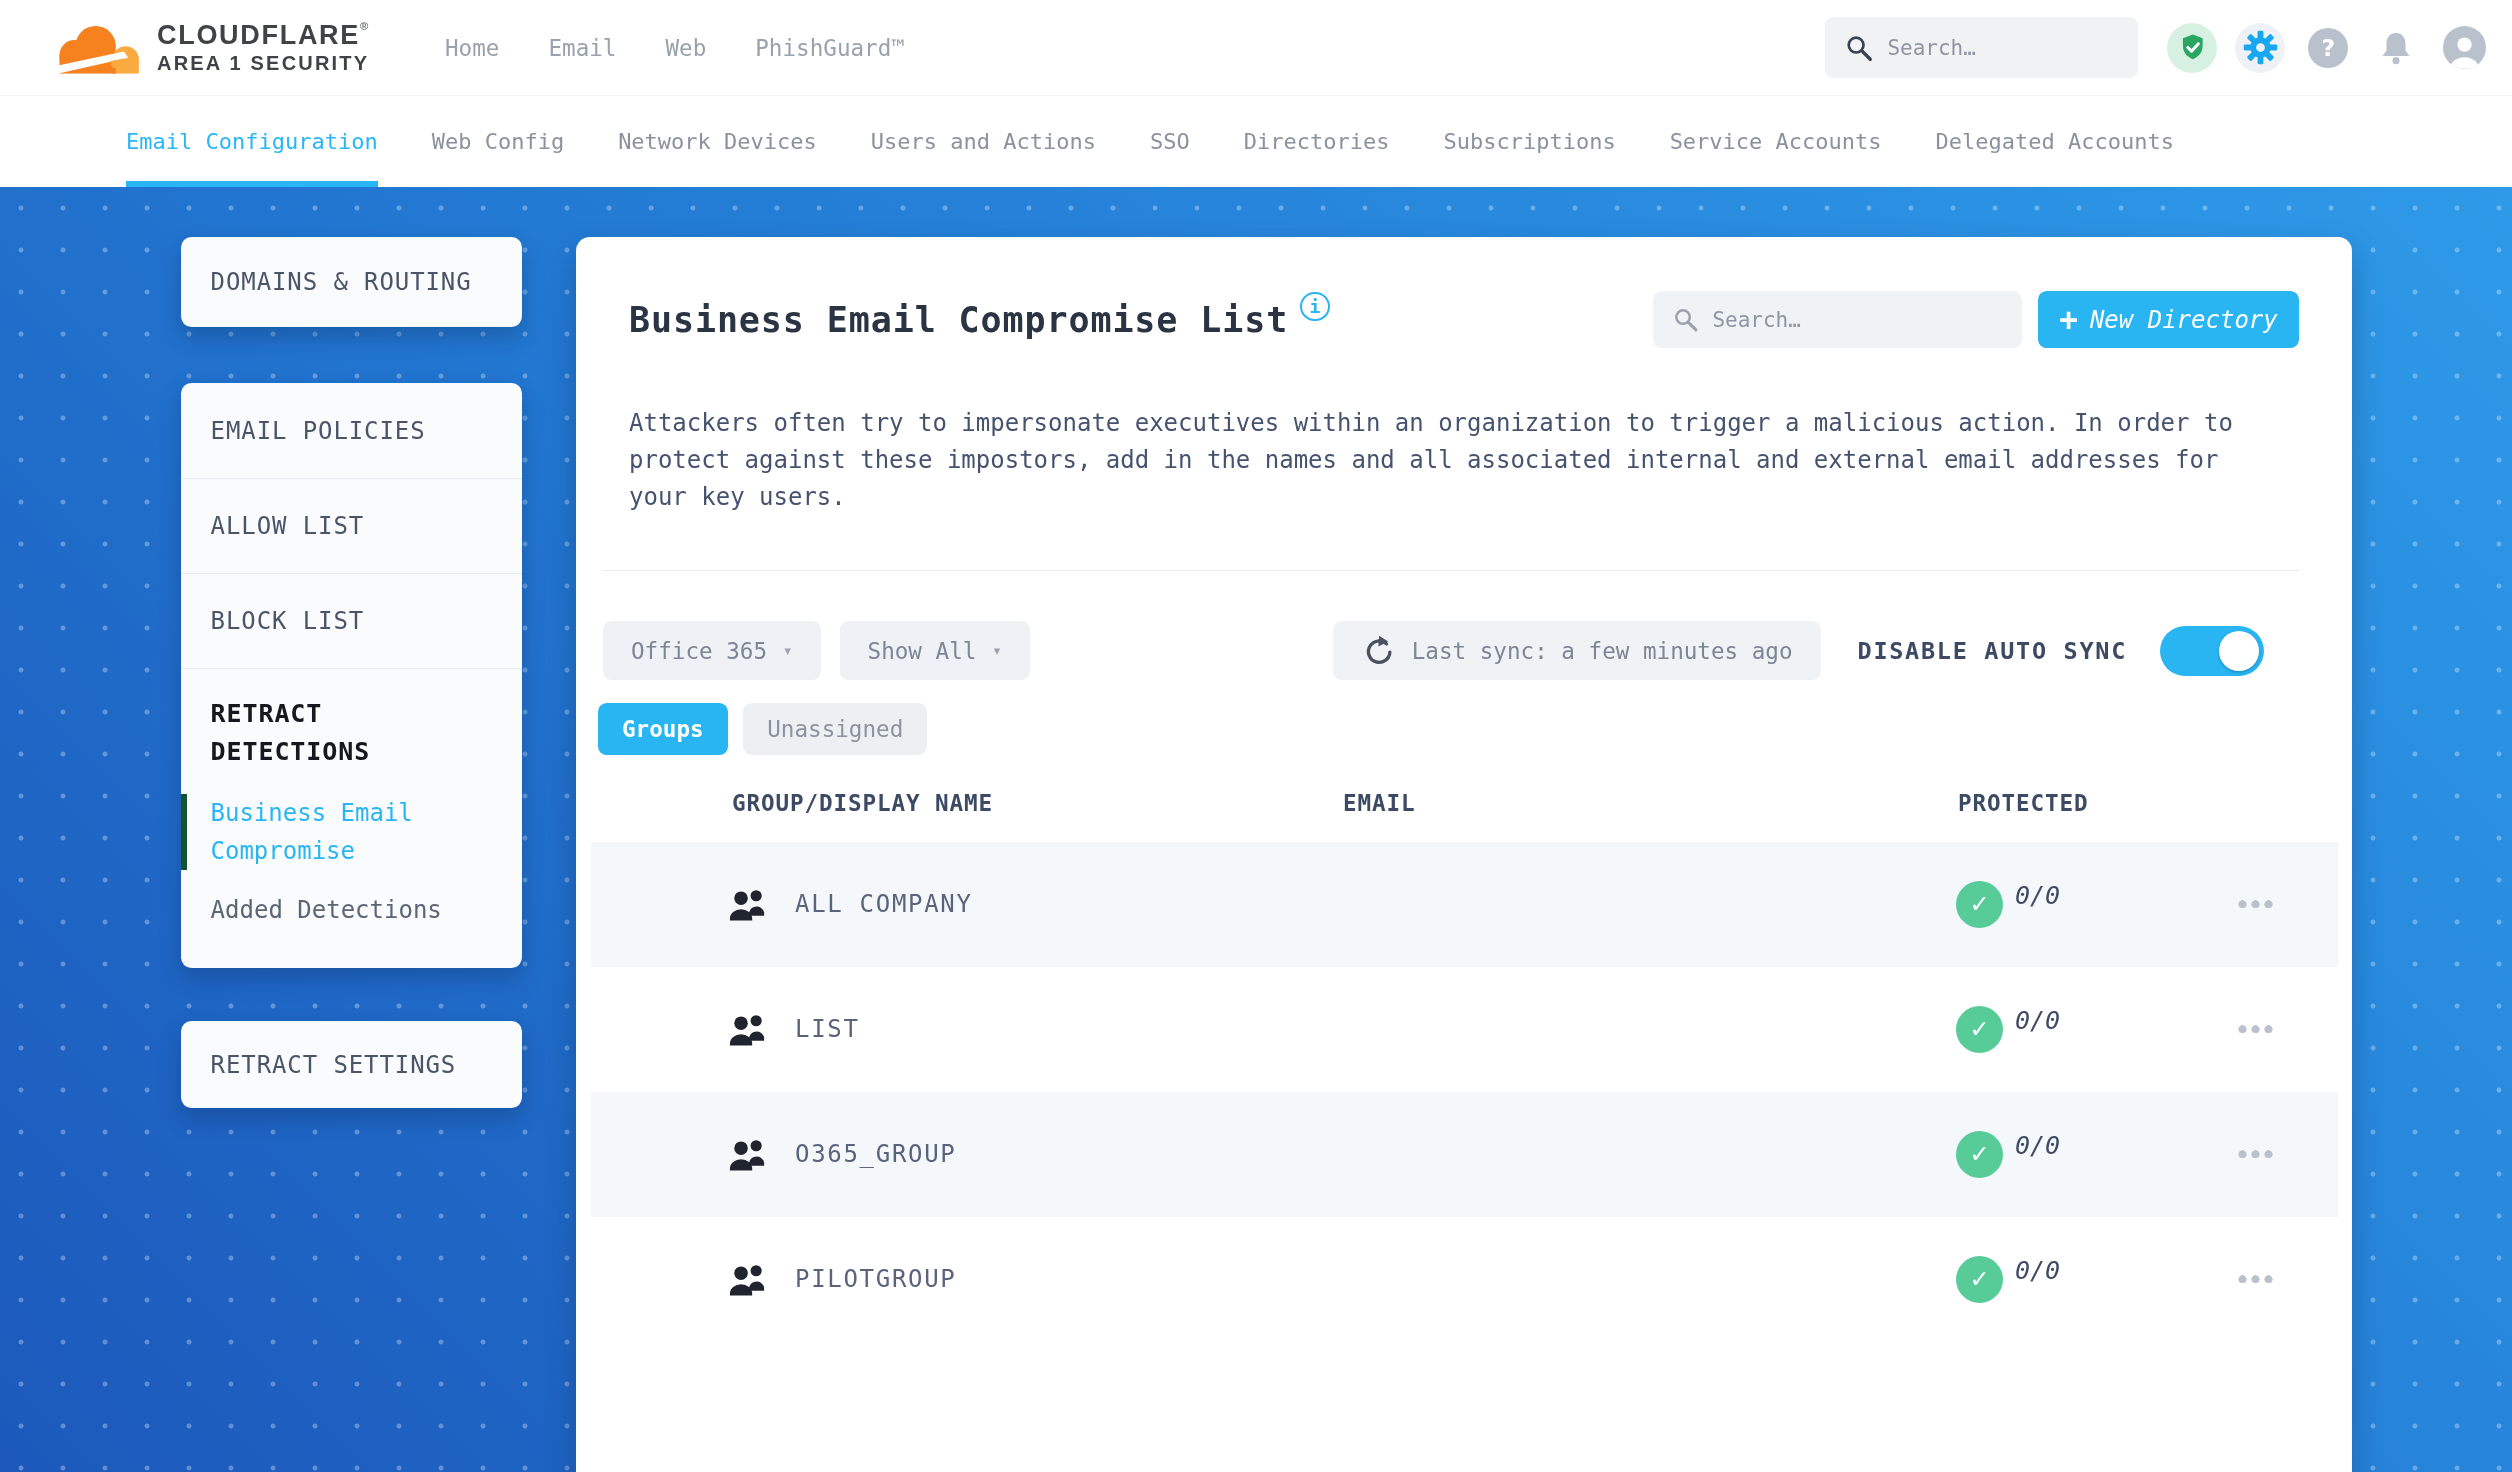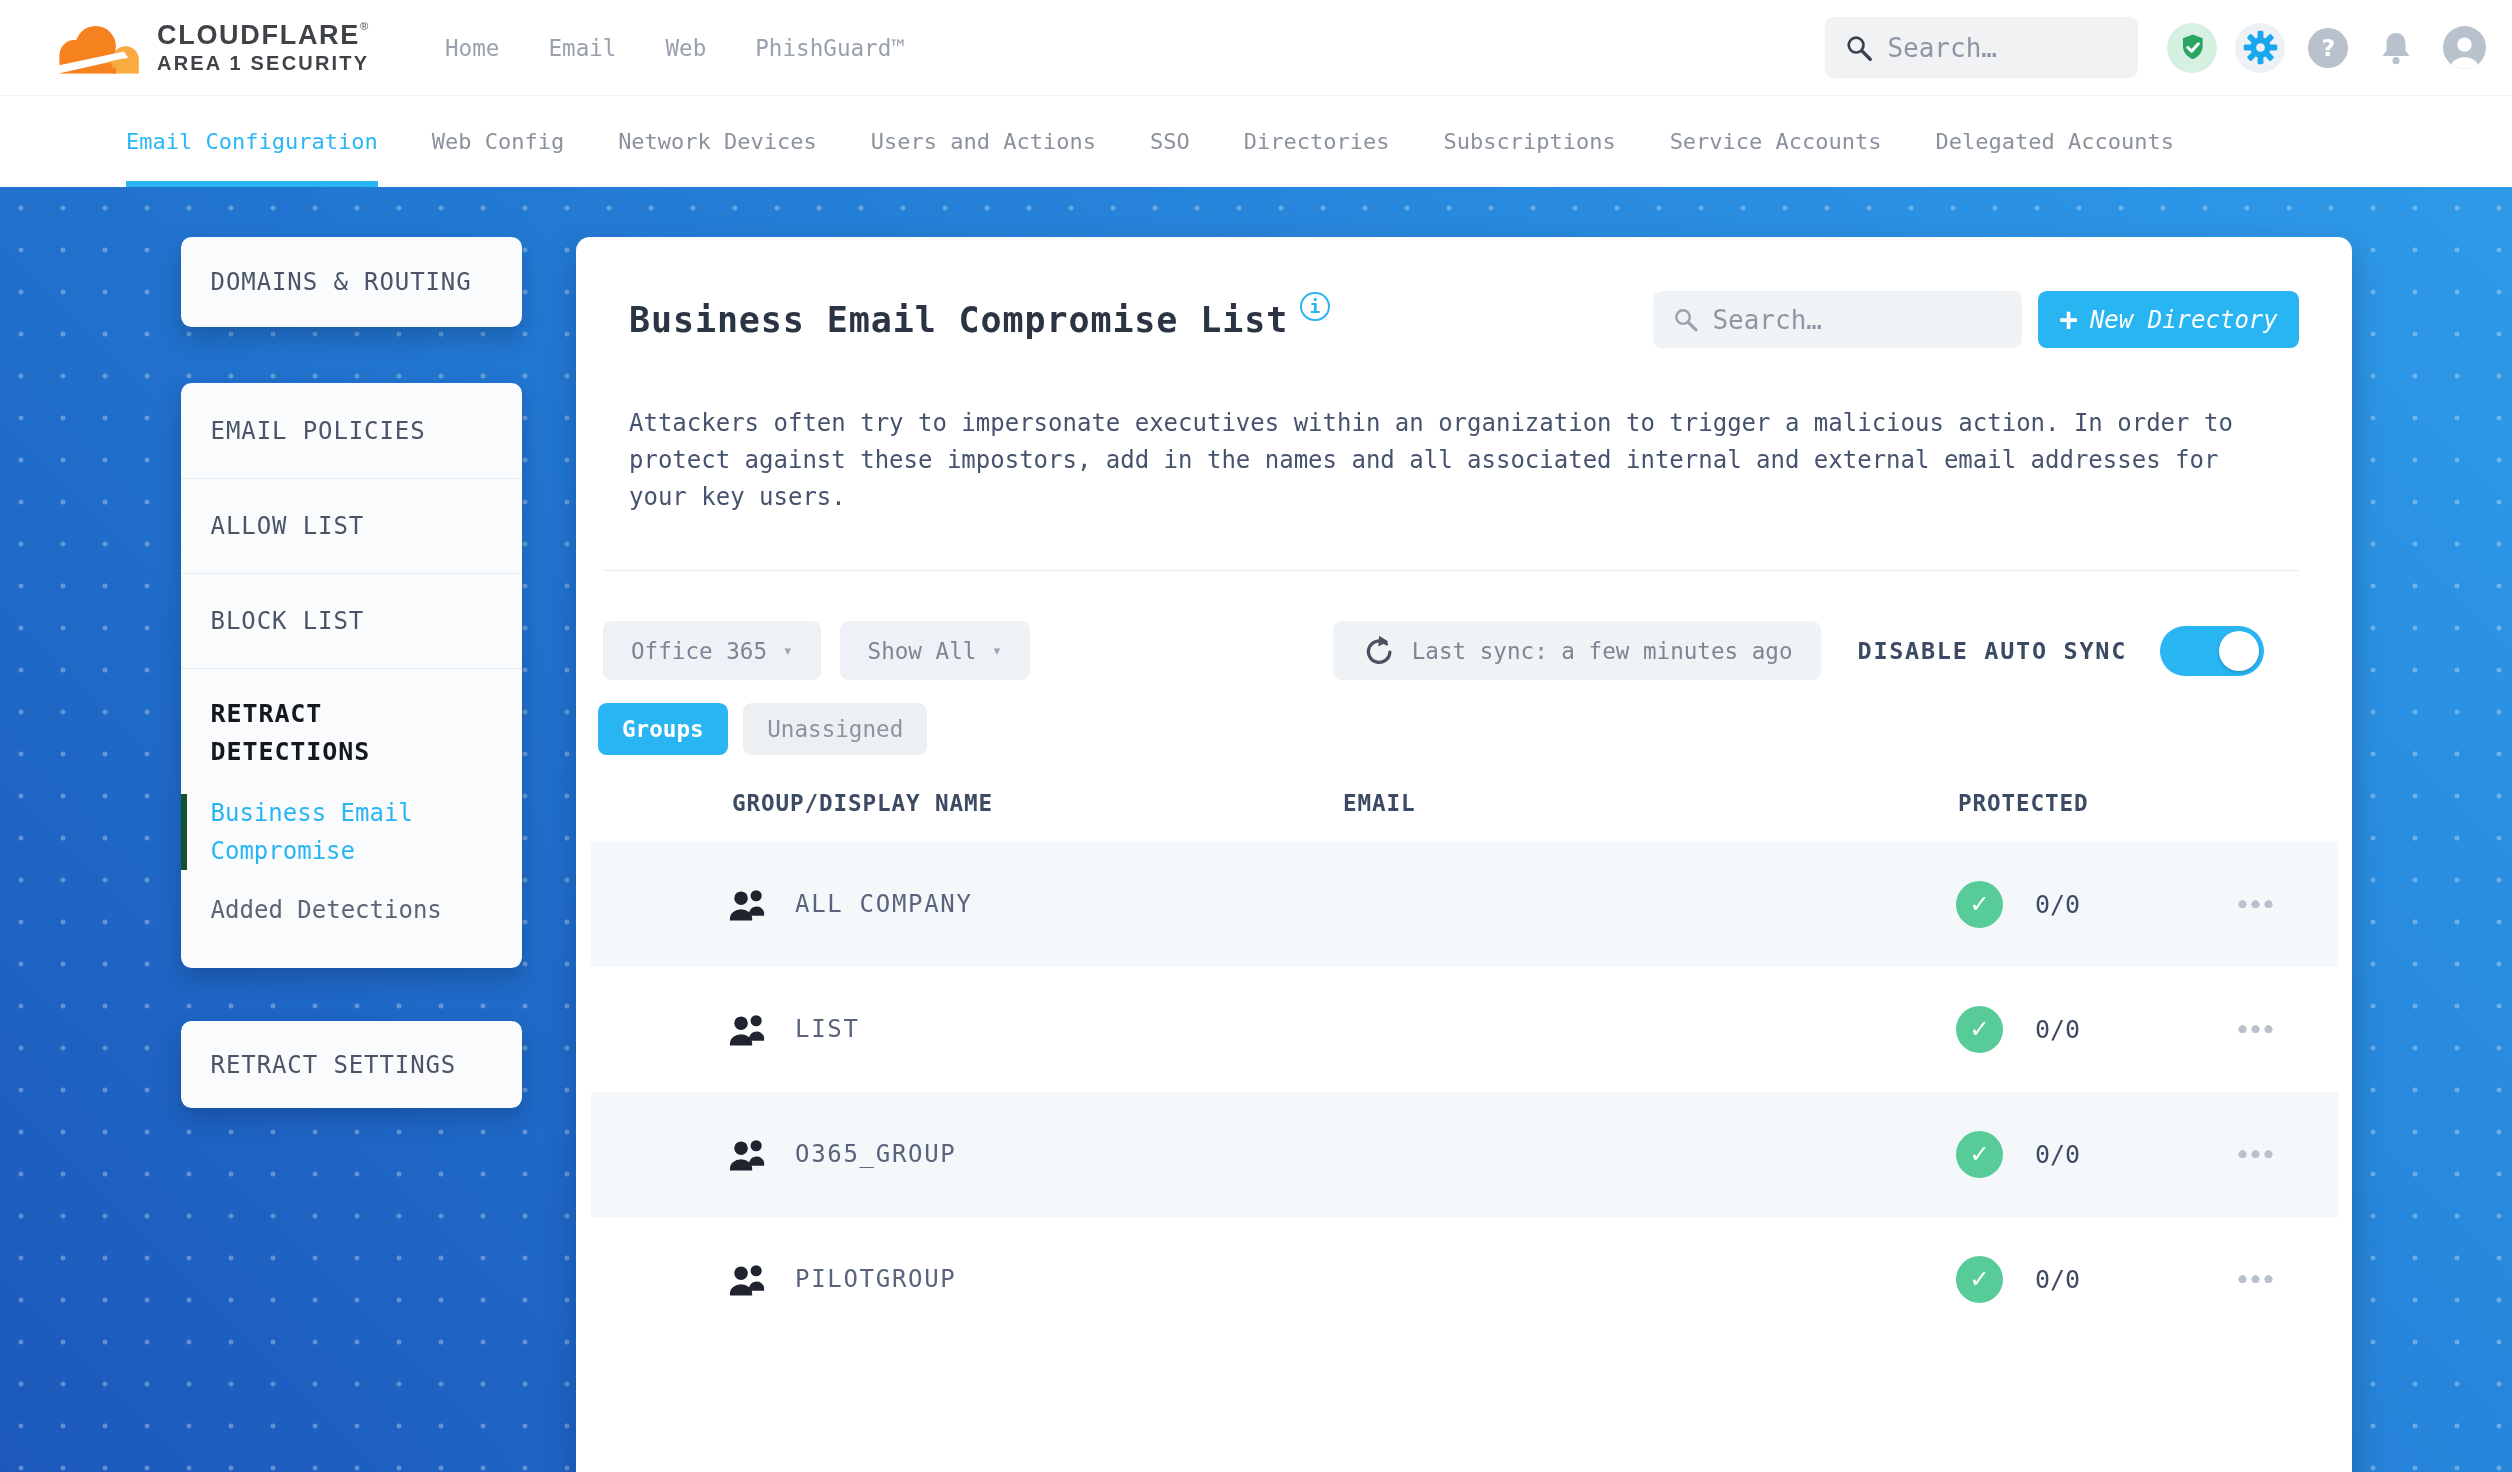--- a/index.html
+++ b/index.html
@@ -11,21 +11,21 @@
   .logo { display:flex; align-items:center; gap:12px; cursor:pointer; }
   .logo-cloud { width:97px; height:52px; }
   .logo-text { display:flex; flex-direction:column; line-height:1.05; }
   .logo-l1 { font-family:"Liberation Sans", sans-serif; font-weight:bold; font-size:27px; color:#3f4246; letter-spacing:1.7px; }
   .logo-reg { font-size:11.3px; vertical-align:top; color:#6b6f75; }
   .logo-l2 { font-family:"Liberation Sans", sans-serif; font-weight:bold; font-size:20px; color:#3f4246; letter-spacing:2.2px; margin-top:3.5px; }
   .topnav { display:flex; gap:49px; margin-left:75px; }
   .topnav-item { font-size:22.6px; color:#99a1ac; cursor:pointer; }
   .top-search { margin-left:auto; width:313px; height:61px; background:#f0f2f4; border-radius:8.7px; display:flex; align-items:center; gap:14px; padding:0 19px; }
   .top-search svg { width:29.6px; height:29.6px; color:#3a4150; flex:none; }
-  .search-input { border:none; outline:none; background:transparent; font-family:"DejaVu Sans Mono",monospace; font-size:26px; color:#3c4453; width:100%; }
+  .search-input { border:none; outline:none; background:transparent; font-family:"DejaVu Sans Mono",monospace; font-size:21px; color:#3c4453; width:100%; }
   .search-input::placeholder { color:#8e96a3; }
   .topbar-icons { display:flex; align-items:center; gap:18px; margin-left:29.6px; margin-right:22.6px; }
   .ticon { width:50px; height:50px; display:flex; align-items:center; justify-content:center; cursor:pointer; }
   .circ { border-radius:50%; }
   .shield-wrap { background:#d6f0e1; }
   .gear-wrap { background:#eef1f5; }
   .help-wrap { width:40px; height:40px; background:#b9c1cc; border-radius:50%; display:flex; align-items:center; justify-content:center; }
   .help-wrap::after { content:"?"; color:#fff; font-size:23.5px; font-weight:bold; font-family:"DejaVu Sans",sans-serif; }
   .user-wrap { width:43px; height:43px; background:#b9c1cc; border-radius:50%; display:flex; align-items:flex-end; justify-content:center; overflow:hidden; }
 
@@ -93,21 +93,21 @@
   .th-name { left:141px; } .th-email { left:752px; } .th-prot { left:1367px; }
   .trow { display:flex; align-items:center; height:125px; }
   .trow.alt { background:#f4f8fb; }
   .cell-chev { width:137px; padding-left:8.7px; display:flex; align-items:center; }
   .chev-btn { width:61px; height:64px; border-radius:8.7px; background:#eef1f4; display:flex; align-items:center; justify-content:center; cursor:pointer; }
   .chev-btn::after { content:"›"; font-family:"DejaVu Sans",sans-serif; font-size:29.6px; color:#3f4a63; }
   .cell-icon { width:67px; display:flex; align-items:center; }
   .cell-icon svg { width:42px; height:35px; }
   .cell-name { width:548px; font-size:24px; color:#59637b; letter-spacing:1.7px; }
   .cell-email { flex:1; font-size:24px; color:#59637b; }
-  .cell-prot { width:217px; display:flex; align-items:center; gap:32px; }
+  .cell-prot { width:217px; display:flex; gap:12px;font-style:italic; }
   .badge { width:47px; height:47px; border-radius:50%; display:flex; align-items:center; justify-content:center; flex:none; }
   .badge.ok { background:#57cb98; }
   .badge.ok::after { content:"✓"; color:#fff; font-size:24px; font-weight:bold; font-family:"DejaVu Sans",sans-serif; }
   .badge.no { background:#f15152; }
   .badge.no::after { content:""; width:21px; height:6px; border-radius:3.5px; background:#fff; }
   .pcount { font-size:25px; color:#3f4a63; }
   .cell-actions { width:165px; display:flex; justify-content:center; }
   .dots { width:39px; height:8.7px; background-image:radial-gradient(circle, #b9c2cc 3.9px, transparent 4.3px); background-size:13px 8.7px; cursor:pointer; }
 </style>
 </head>

